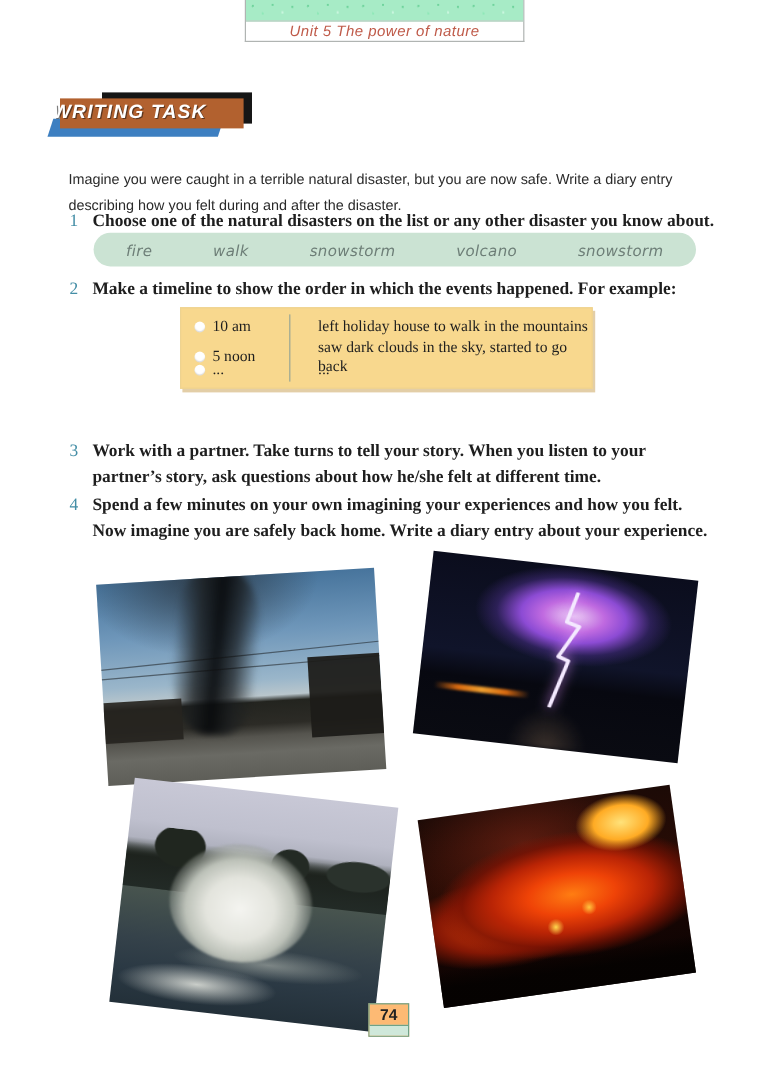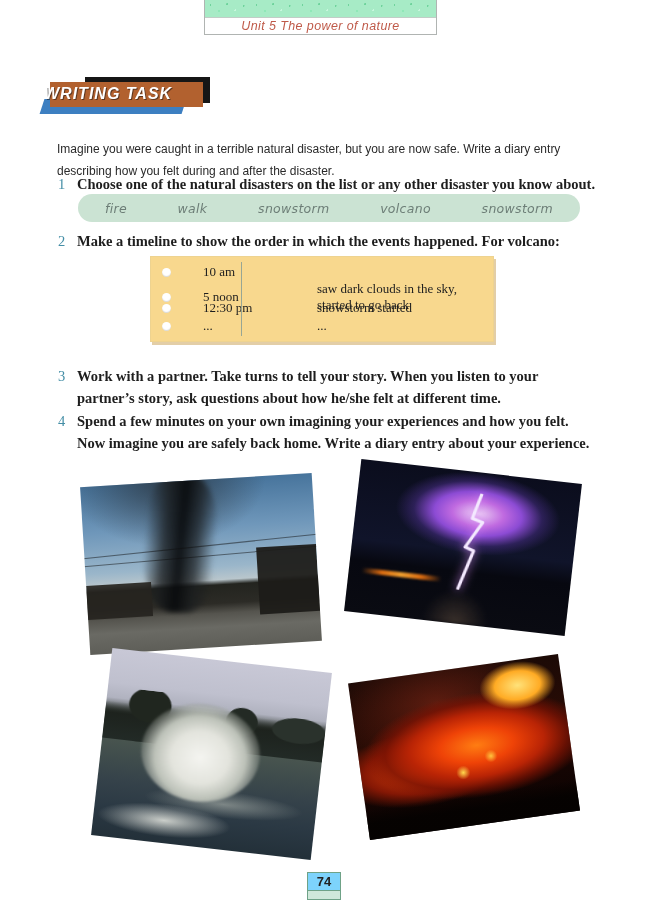--- a/index.html
+++ b/index.html
@@ -49,21 +49,21 @@
     justify-content:space-between;padding:0 27px;
     font-family:"DejaVu Sans",sans-serif;font-style:italic;font-size:12.5px;
     color:#6d7e77;letter-spacing:.3px;white-space:nowrap;}
 
   
   .timeline{position:absolute;left:150px;top:256px;width:344px;box-sizing:border-box;
     background:#f8d88e;border:1px solid #eed390;box-shadow:2px 3px 0 rgba(193,146,59,.45);
     padding:6px 0;}
   .tl-divider{position:absolute;left:90px;top:5px;bottom:5px;width:1px;background:#98a694;}
   .tl-row{display:grid;grid-template-columns:26px 74px 1fr;align-items:center;
-    height:18px;font-size:13px;color:#1e1e1e;gap:26px;}
+    height:18px;font-size:13px;color:#1e1e1e;}
   .tl-bullet{width:9px;height:9px;border-radius:50%;background:#ffffff;margin-left:11px;
     box-shadow:inset 0 -1px 1px rgba(0,0,0,.15);}
   .tl-event{padding-left:14px;}
 
   
   .photo{position:absolute;overflow:hidden;}
   .photo-tornado{left:85px;top:480px;width:232px;height:168px;transform:rotate(-3.5deg);
     background:
       radial-gradient(ellipse 60% 55% at 38% 0%, rgba(40,46,52,.75), rgba(0,0,0,0) 70%),
       linear-gradient(180deg,#47749c 0%,#6f97ba 28%,#9ab6ca 52%,#b9c6cc 60%,
@@ -112,22 +112,22 @@
       radial-gradient(circle 10px at 48% 66%, #ffd84e, rgba(0,0,0,0) 70%),
       radial-gradient(circle 9px at 62% 58%, #ffc43e, rgba(0,0,0,0) 70%),
       radial-gradient(ellipse 24% 20% at 79% 16%, #ffe27a 0%, #ffab24 45%, rgba(200,60,8,0) 75%),
       radial-gradient(ellipse 58% 36% at 56% 50%, #ff7d12 0%, #ef4307 30%, #b92405 55%,
         rgba(122,18,3,.75) 75%, rgba(0,0,0,0) 92%),
       radial-gradient(ellipse 48% 28% at 28% 60%, #e8470c 0%, rgba(160,28,5,.8) 55%, rgba(0,0,0,0) 85%),
       radial-gradient(ellipse 60% 45% at 40% 20%, rgba(150,45,25,.5), rgba(0,0,0,0) 80%),
       linear-gradient(180deg,#1c0a06 0%,#2a0c05 45%,#150503 72%,#0a0302 100%);}
 
   
-  .pagenum{position:absolute;left:307px;top:872px;width:34px;border:1px solid #6fa287;
-    box-sizing:border-box;background:#7dd3fc;}
+  .pagenum{position:absolute;left:307px;top:836px;width:34px;border:1px solid #6fa287;
+    box-sizing:border-box;background:#fdba74;}
   .pagenum-top{height:17px;line-height:17px;text-align:center;
     font-family:"Liberation Sans",sans-serif;font-weight:bold;font-size:13px;color:#222;}
   .pagenum-strip{height:8px;background:#cfe8da;border-top:1px solid #6fa287;}
 </style>
 </head>
 <body>
 
 <div class="banner">
   <div class="banner-green"></div>
   <div class="banner-label">Unit 5 The power of nature</div>
@@ -150,41 +150,37 @@
 <div class="disaster-box">
   <span>fire</span>
   <span>walk</span>
   <span>snowstorm</span>
   <span>volcano</span>
   <span>snowstorm</span>
 </div>
 
 <div class="step" style="top:230px">
   <span class="num">2</span>
-  <span class="txt">Make a timeline to show the order in which the events happened. For volcano:</span>
+  <span class="txt">Make a timeline to show the order in which the events happened. For example:</span>
 </div>
 
 <div class="timeline">
   <div class="tl-divider"></div>
   <div class="tl-row">
     <span class="tl-bullet"></span>
     <span class="tl-time">10 am</span>
+    <span class="tl-event">left holiday house to walk in the mountains</span>
   </div>
   <div class="tl-row">
     <span class="tl-bullet"></span>
     <span class="tl-time">5 noon</span>
     <span class="tl-event">saw dark clouds in the sky, started to go back</span>
   </div>
   <div class="tl-row">
     <span class="tl-bullet"></span>
-    <span class="tl-time">12:30 pm</span>
-    <span class="tl-event">snowstorm started</span>
-  </div>
-  <div class="tl-row">
-    <span class="tl-bullet"></span>
     <span class="tl-time">...</span>
     <span class="tl-event">...</span>
   </div>
 </div>
 
 <div class="step" style="top:365px">
   <span class="num">3</span>
   <span class="txt">Work with a partner. Take turns to tell your story. When you listen to your partner’s story, ask questions about how he/she felt at different time.</span>
 </div>
 

